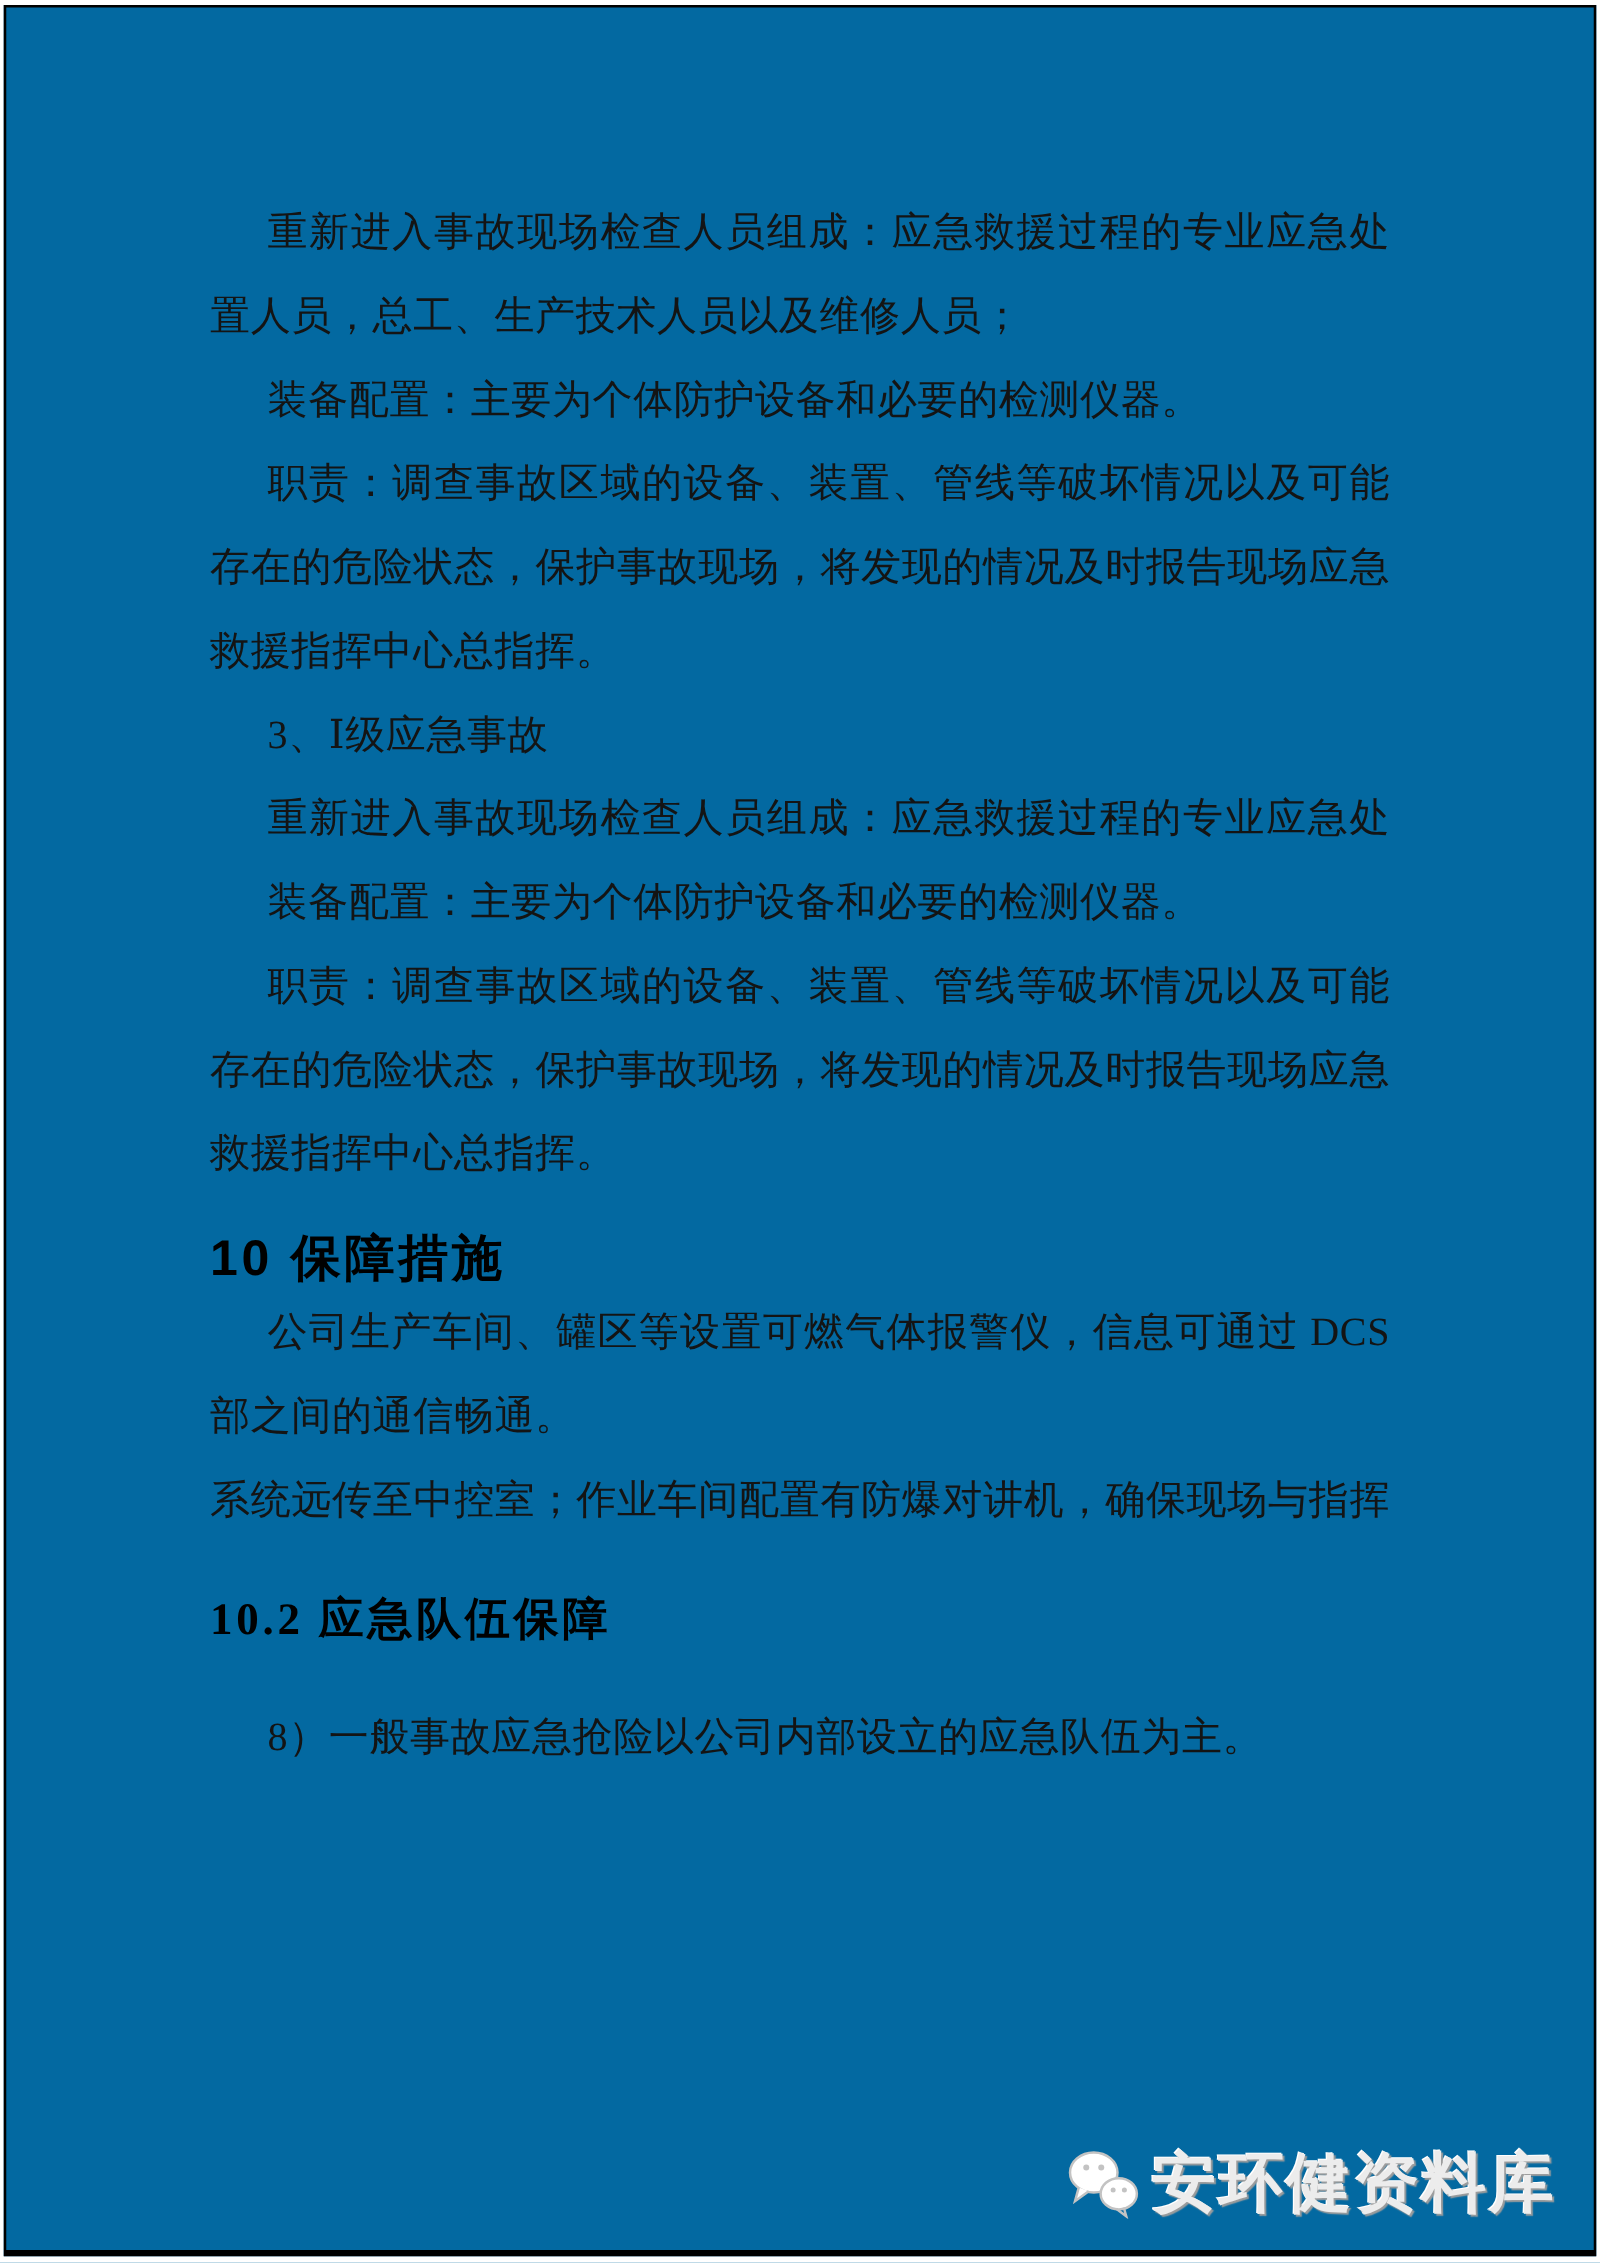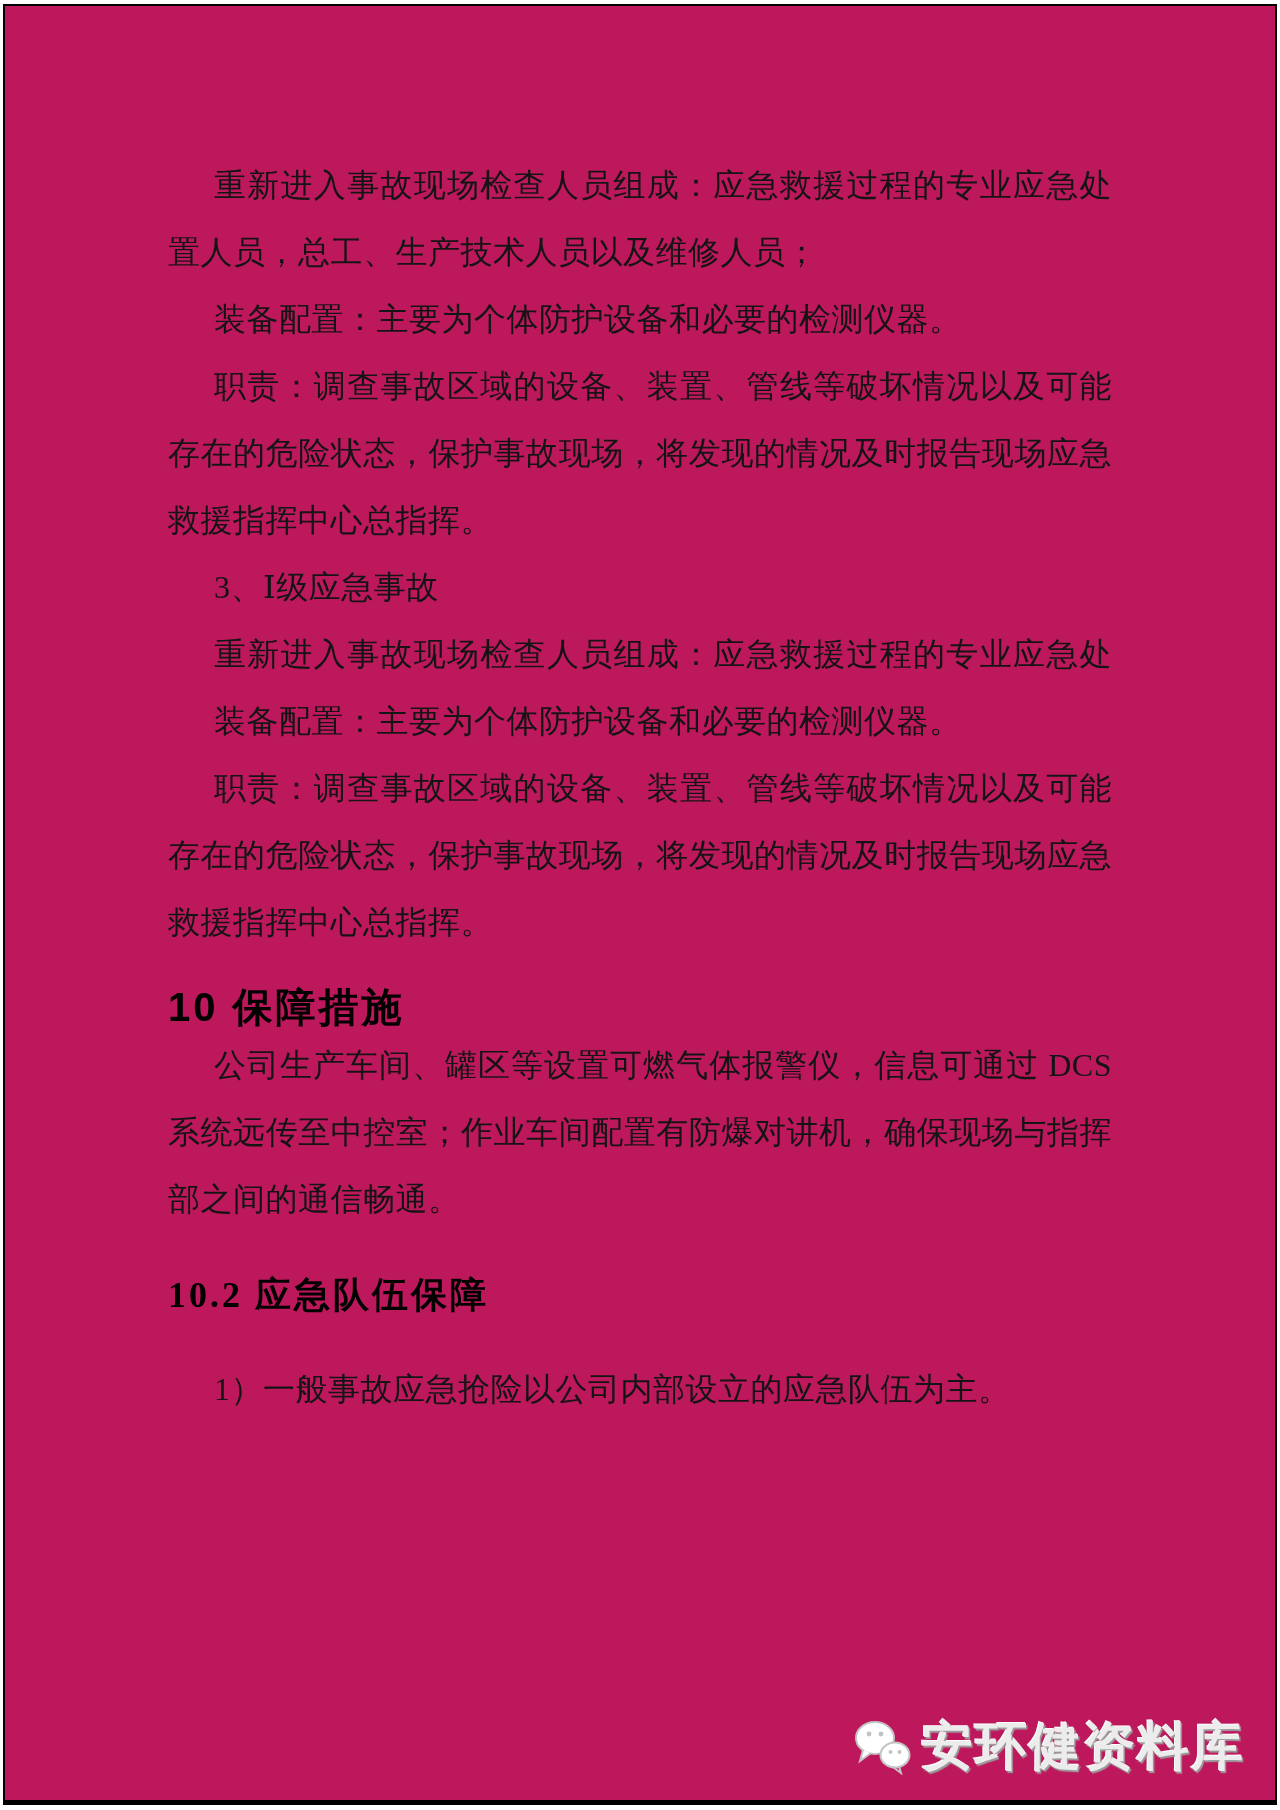--- a/index.html
+++ b/index.html
@@ -4,21 +4,21 @@
 <style>
   html,body { margin:0; padding:0; background:#ffffff; }
   body {
     width:1280px; height:1810px; position:relative; overflow:hidden;
     font-family:"Liberation Serif","DejaVu Serif",serif;
     color:#141414;
   }
   .page-frame {
     position:absolute; left:3px; top:4px; right:3px; bottom:5px;
     border:2px solid #000000; border-bottom-width:5px;
-    background:#be185d;
+    background:#0369a1;
   }
   .doc-content {
     position:absolute; left:163px; top:0; width:944px; padding-top:146px;
   }
   .line {
     font-size:32px; line-height:67px; height:67px;
     white-space:nowrap;
     text-align:justify; text-align-last:justify;
     letter-spacing:0.5px;
   }
@@ -64,24 +64,24 @@
       <div class="line">存在的危险状态，保护事故现场，将发现的情况及时报告现场应急</div>
       <div class="line end">救援指挥中心总指挥。</div>
       <div class="line indent end">3、Ⅰ级应急事故</div>
       <div class="line indent">重新进入事故现场检查人员组成：应急救援过程的专业应急处</div>
       <div class="line indent end">装备配置：主要为个体防护设备和必要的检测仪器。</div>
       <div class="line indent">职责：调查事故区域的设备、装置、管线等破坏情况以及可能</div>
       <div class="line">存在的危险状态，保护事故现场，将发现的情况及时报告现场应急</div>
       <div class="line end">救援指挥中心总指挥。</div>
       <div class="h heading-major">10 保障措施</div>
       <div class="line indent">公司生产车间、罐区等设置可燃气体报警仪，信息可通过 DCS</div>
+      <div class="line end">部之间的通信畅通。</div>
       <div class="line">系统远传至中控室；作业车间配置有防爆对讲机，确保现场与指挥</div>
-      <div class="line end">部之间的通信畅通。</div>
       <div class="h heading-sub2">10.2 应急队伍保障</div>
-      <div class="line indent end">1）一般事故应急抢险以公司内部设立的应急队伍为主。</div>
+      <div class="line indent end">8）一般事故应急抢险以公司内部设立的应急队伍为主。</div>
     </div>
 
   <div class="footer-watermark">
     <span class="wechat-icon">
       <svg width="60" height="56" viewBox="0 0 60 56">
         <g fill="#ffffff" stroke="#c3c3c3" stroke-width="2">
           <ellipse cx="22" cy="19" rx="19" ry="16"></ellipse>
           <path d="M10 31 L7 42 L18 34 Z" stroke="none" fill="#ffffff"></path>
           <path d="M10 31 L7 42 L18 34" fill="none"></path>
           <ellipse cx="42" cy="36" rx="14.5" ry="12.5"></ellipse>

